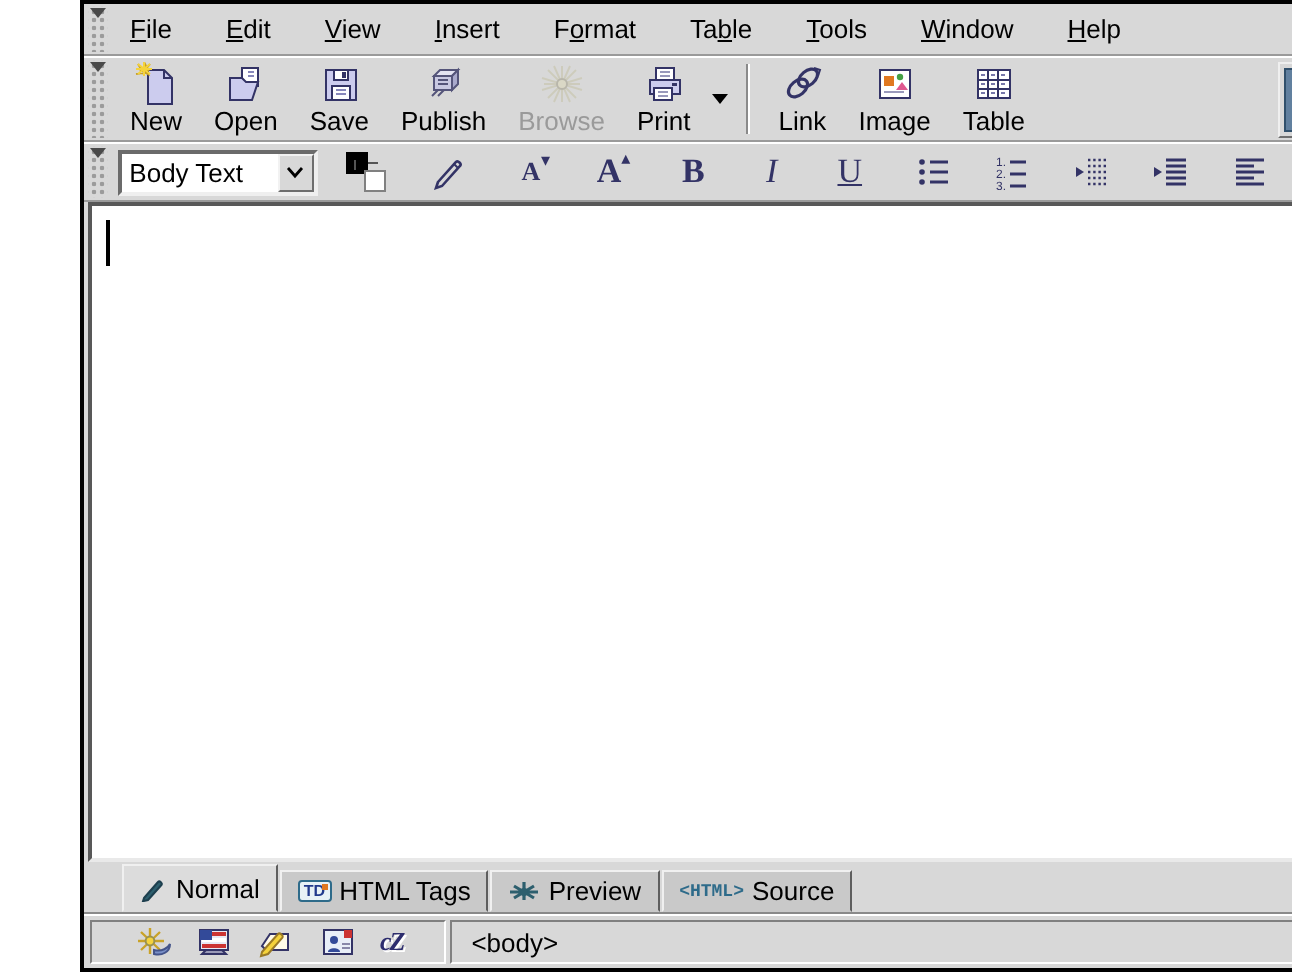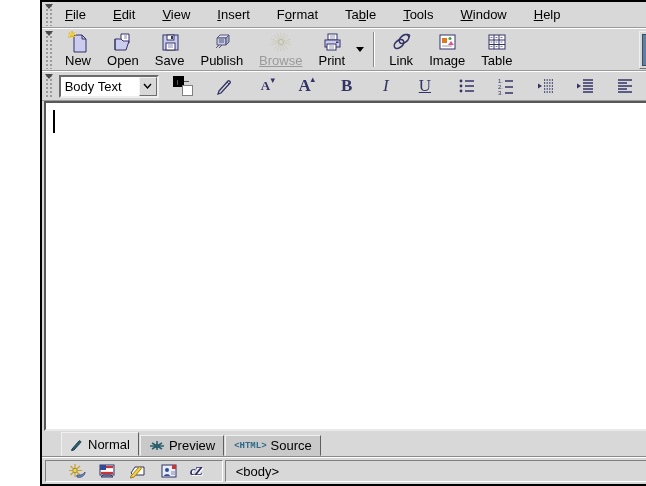--- a/index.html
+++ b/index.html
@@ -30,21 +30,21 @@
 
   
   .mi { padding:3px 8px; margin-right:11px; cursor:default; white-space:nowrap; }
   .mn { text-decoration:underline; }
 
   
   .tbtn { display:flex; flex-direction:column; align-items:center; justify-content:flex-end;
           background:none; border:1px solid transparent; padding:1px 7px; height:40px;
           font:13px "Liberation Sans", sans-serif; color:#000; cursor:pointer; }
   .tbtn .ico { height:23px; display:flex; align-items:center; }
-  .tbtn.disabled { color:#9a9a9a; cursor:default;text-decoration:underline; }
+  .tbtn.disabled { color:#9a9a9a; cursor:default; }
   .tbtn.disabled svg { opacity:.45; filter:grayscale(60%); }
   .dd-arrow { width:14px; height:40px; display:flex; align-items:center; justify-content:center;
               background:none; border:none; cursor:pointer; }
   .dd-arrow i { border-left:4px solid transparent; border-right:4px solid transparent;
                 border-top:5px solid #000; display:block; }
   .vsep { width:2px; align-self:stretch; margin:3px 6px;
           border-left:1px solid #8a8a8a; border-right:1px solid #fff; }
   .spacer { flex:1; }
   .throbber { width:42px; height:38px; margin-right:3px; padding:2px;
               border:1px solid; border-color:#efefef #6e6e6e #6e6e6e #efefef;
@@ -360,20 +360,24 @@
   <div class="tabrow">
     <div class="tab active">
       <span>
         <svg width="14" height="13" viewBox="0 0 14 13">
           <path d="M2 11l7-8c.8-.9 2.5.6 1.7 1.5L4 12l-2.5.6z" fill="#2d5f6e" stroke="#1d3f4e"></path>
         </svg>
       </span>
       <span>Normal</span>
     </div>
     <div class="tab">
+      <span class="tagbox">TD</span>
+      <span>HTML Tags</span>
+    </div>
+    <div class="tab">
       <span>
         <svg width="16" height="13" viewBox="0 0 16 13">
           <path d="M8 2v9M3 4l10 6M13 4L3 10M1 7h14" stroke="#2d5f6e" stroke-width="1.6"></path>
           <circle cx="8" cy="7" r="2" fill="#2d5f6e"></circle>
         </svg>
       </span>
       <span>Preview</span>
     </div>
     <div class="tab">
       <span class="srctag">&lt;HTML&gt;</span>

